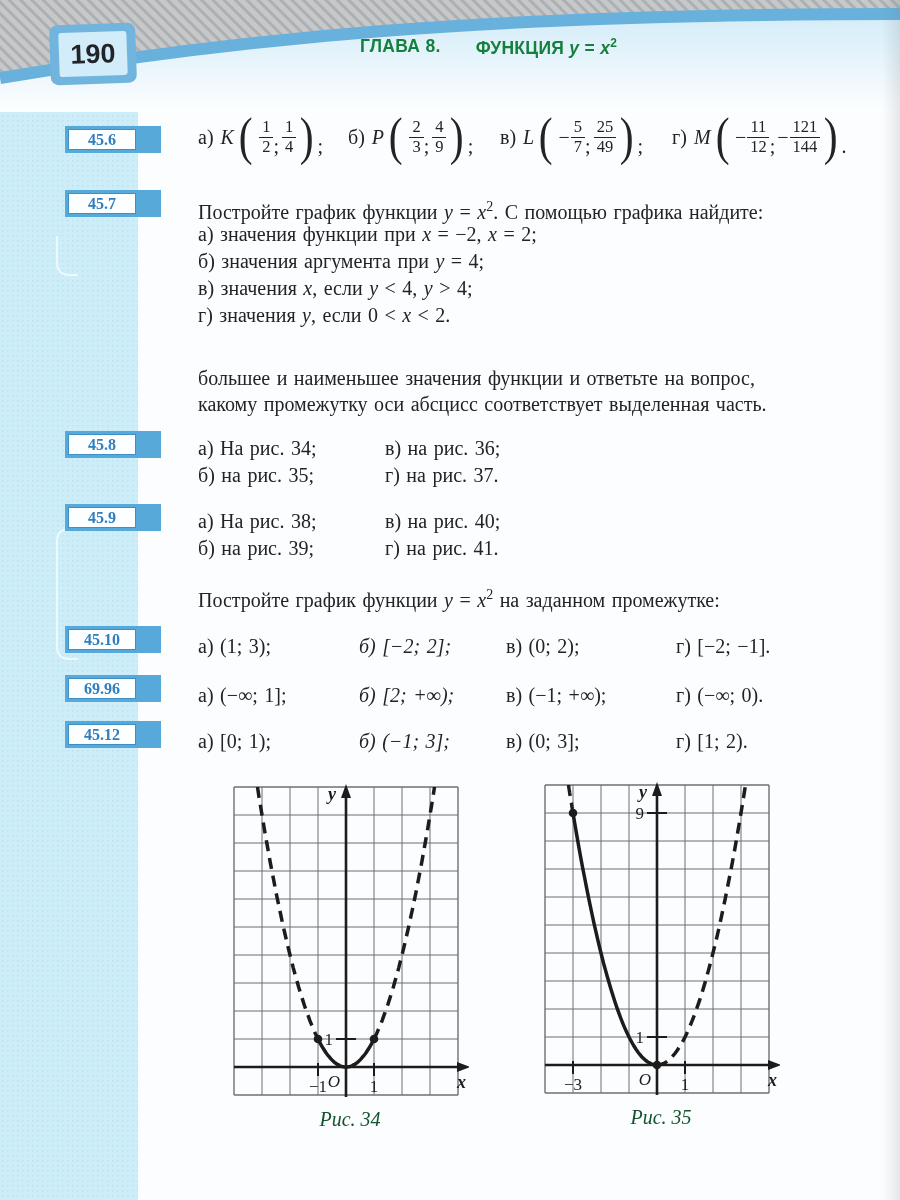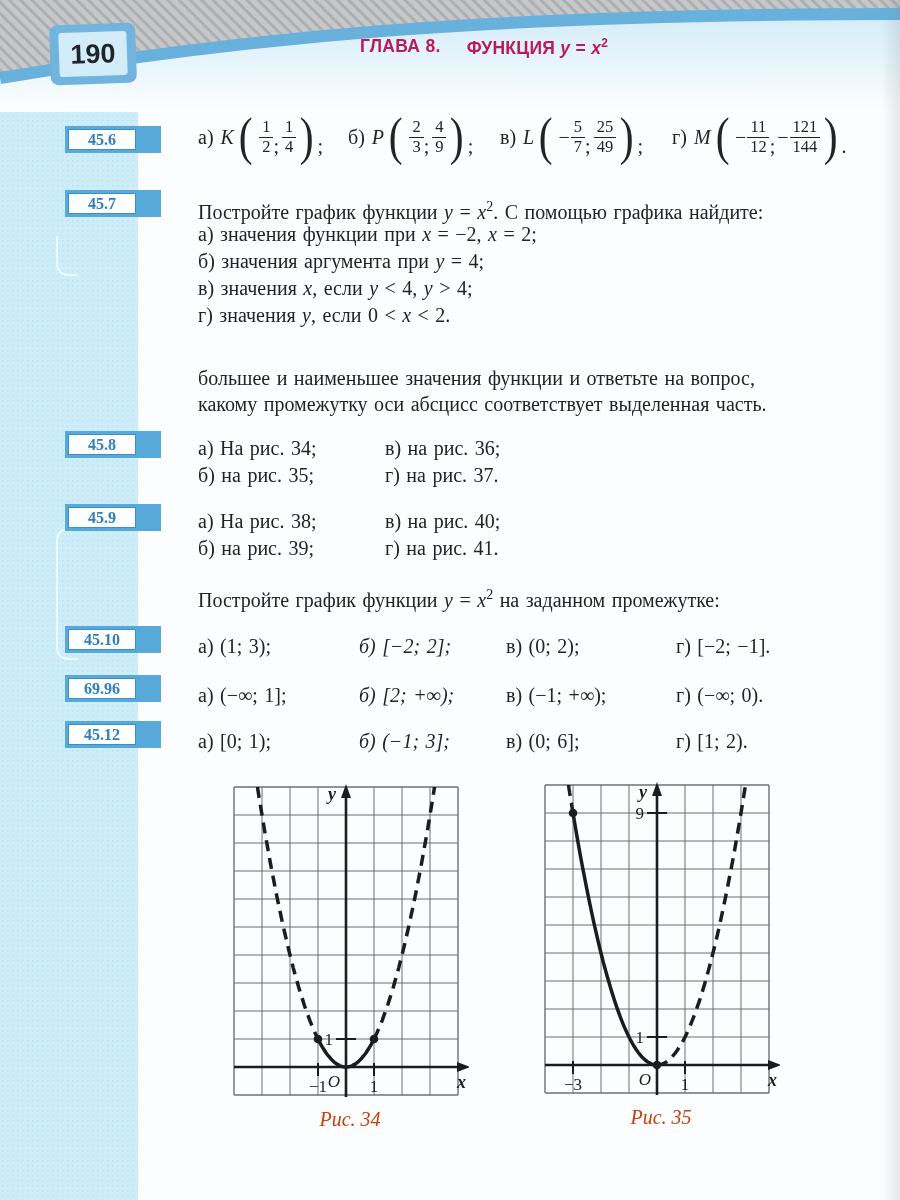--- a/index.html
+++ b/index.html
@@ -19,22 +19,22 @@
     border-top-left-radius:12px;border-bottom-left-radius:12px;}
   .right-shade{position:absolute;right:0;top:0;width:18px;height:1200px;z-index:3;
     background:linear-gradient(to right, rgba(120,130,135,0), rgba(120,130,135,.18));}
   
   .pagenum{position:absolute;left:50px;top:24px;width:86px;height:60px;background:#71b5df;
     border-radius:8px;z-index:2;transform:rotate(-2deg);}
   .pagenum .inner{position:absolute;left:9px;top:8px;width:68px;height:44px;background:#d2edf9;
     border-radius:3px;display:flex;align-items:center;justify-content:center;
     font-family:"Liberation Sans",sans-serif;font-weight:700;font-size:27px;color:#212428;}
   
-  .chap{position:absolute;left:360px;top:36px;z-index:2;display:flex;gap:26px;
-    font-family:"Liberation Sans",sans-serif;font-weight:700;font-size:17.5px;color:#be185d;
+  .chap{position:absolute;left:360px;top:36px;z-index:2;display:flex;gap:35px;
+    font-family:"Liberation Sans",sans-serif;font-weight:700;font-size:17.5px;color:#15803d;
     letter-spacing:.3px;}
   .chap sup{font-size:68%;}
   
   .exbadge{position:absolute;left:65px;width:96px;height:27px;background:#57a9d9;z-index:1;}
   .exbadge .numbox{position:absolute;left:3px;top:3px;width:66px;height:19px;background:#fdfeff;
     border:1.5px solid #3d8fc7;display:flex;align-items:center;justify-content:center;
     font-weight:700;font-size:16px;color:#2f7fbe;}
   
   .tline{position:absolute;left:198px;font-size:20px;line-height:36px;white-space:nowrap;
     word-spacing:1.5px;}
@@ -57,21 +57,21 @@
     line-height:1.12;vertical-align:middle;}
   .frac .num{border-bottom:1.4px solid #232323;padding:0 3px;}
   .frac .den{padding:0 3px;}
   .sign{margin:0 1px 0 2px;}
   .fsep,.pend{position:relative;top:9px;}
   
   .figure{position:absolute;width:238px;}
   .fig34{left:231px;top:782px;}
   .fig35{left:542px;top:780px;}
   .caption{width:238px;text-align:center;font-style:italic;font-size:20px;margin-top:4px;
-    color:#c2410c;}
+    color:#14532d;}
 </style>
 </head>
 <body>
 
 <div class="page">
 
   <svg class="wave" width="900" height="112" viewBox="0 0 900 112">
     <defs>
       <pattern id="tex" width="8" height="8" patternUnits="userSpaceOnUse" patternTransform="rotate(45)">
         <rect width="8" height="8" fill="#c6c8c9"></rect>
@@ -236,21 +236,21 @@
   </div>
   <div class="tline row4col" style="top:677px">
     <span class="c0">а) (−∞; 1];</span>
     <span class="c1">б) [2; +∞);</span>
     <span class="c2">в) (−1; +∞);</span>
     <span class="c3">г) (−∞; 0).</span>
   </div>
   <div class="tline row4col" style="top:723px">
     <span class="c0">а) [0; 1);</span>
     <span class="c1">б) (−1; 3];</span>
-    <span class="c2">в) (0; 6];</span>
+    <span class="c2">в) (0; 3];</span>
     <span class="c3">г) [1; 2).</span>
   </div>
 
   <div class="figure fig34">
     <div class="fig-canvas"><svg width="238" height="318" viewBox="0 0 238 318">
           <defs>
             <clipPath id="clip0">
               <rect x="3" y="5" width="224" height="308"></rect>
             </clipPath>
           </defs>

